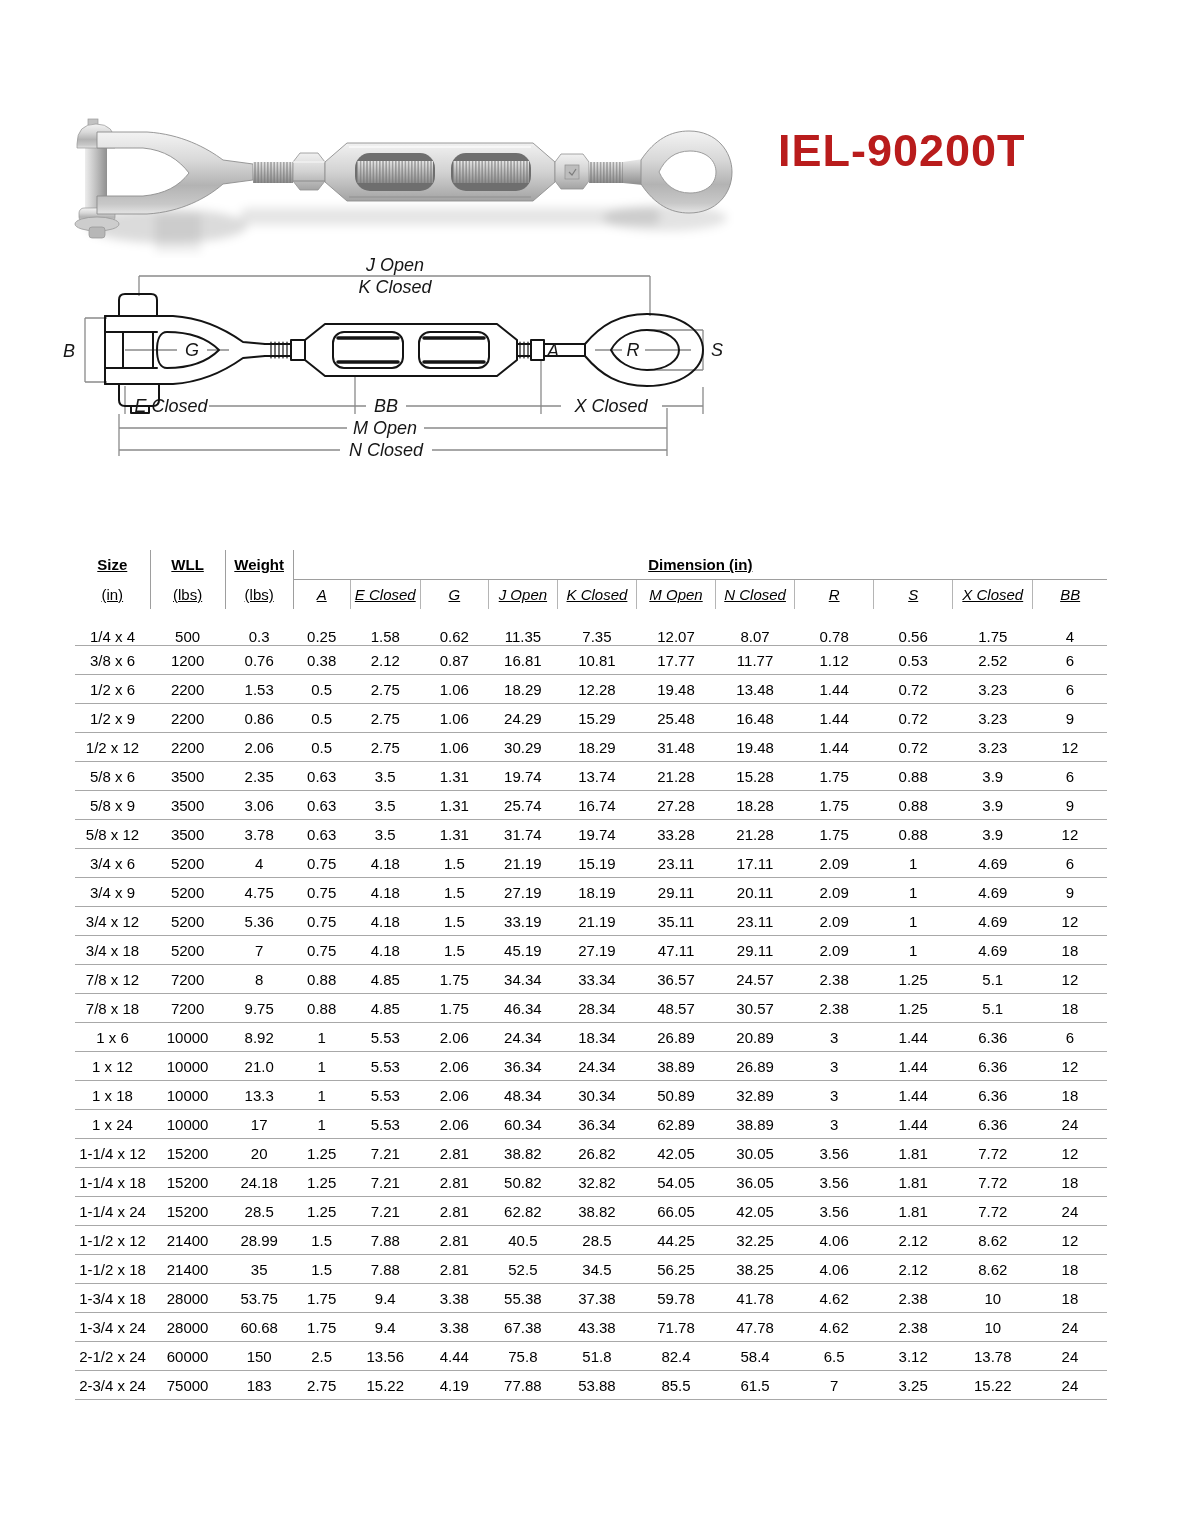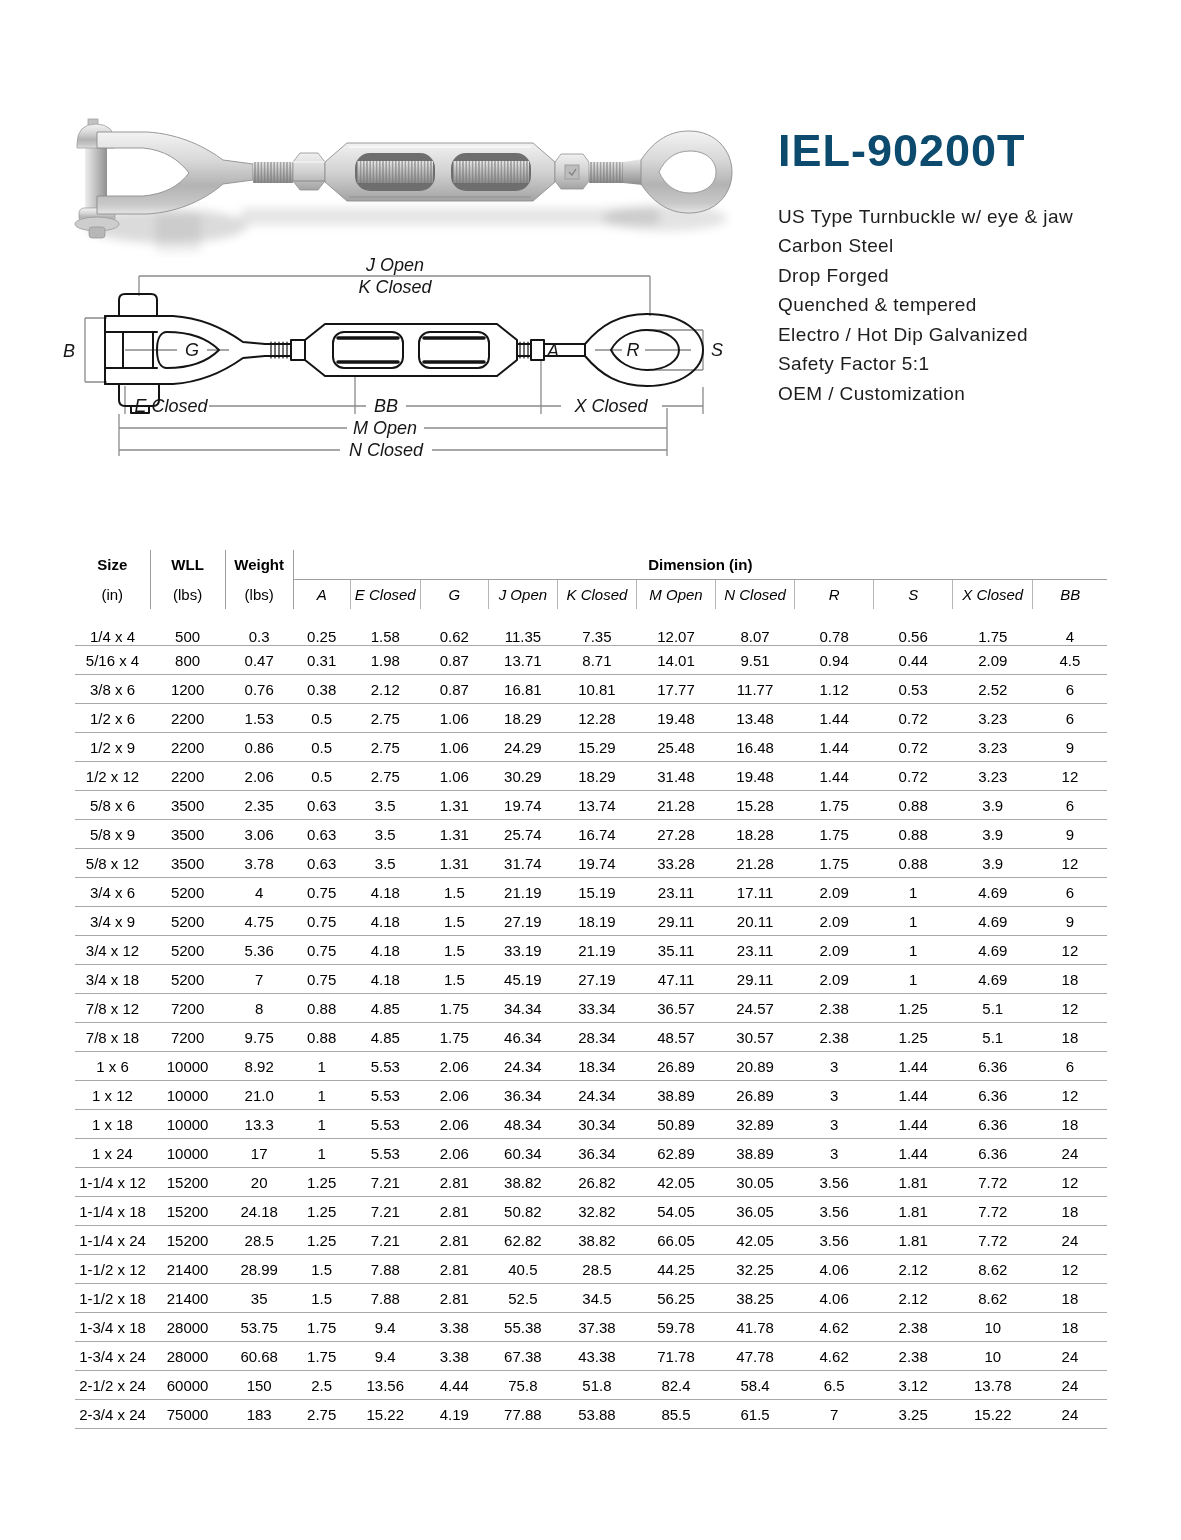--- a/index.html
+++ b/index.html
@@ -7,29 +7,29 @@
     width:1181px;height:1540px;position:relative;
     font-family:"Liberation Sans", sans-serif;color:#000;overflow:hidden;
   }
   
   .photo-wrap{position:absolute;left:55px;top:110px;width:680px;height:148px;}
   
   .diagram-wrap{position:absolute;left:55px;top:256px;width:690px;height:212px;}
   .dim-label{font-style:italic;font-size:18px;fill:#161616;}
   
   .info{position:absolute;left:778px;top:126px;width:360px;}
-  .model{font-size:45px;font-weight:bold;letter-spacing:1px;color:#0c4a6e;line-height:1.1;}
+  .model{font-size:45px;font-weight:bold;letter-spacing:1px;color:#b91c1c;line-height:1.1;}
   .features{margin-top:26px;}
   .feature-line{font-size:19px;line-height:29.5px;letter-spacing:.4px;color:#1d1d1d;}
   
   .spec-table{
     position:absolute;left:75px;top:550px;width:1032px;
     border-collapse:collapse;table-layout:fixed;font-size:15px;
   }
-  .spec-table th{font-weight:bold;padding:0;text-align:center;}
+  .spec-table th{font-weight:bold;padding:0;text-align:center;text-decoration:underline;}
   .hrow1 th{height:29px;vertical-align:middle;font-size:15px;}
   .hrow2 th{height:29px;vertical-align:middle;font-weight:normal;font-size:15px;}
   .vline{border-right:1px solid #9e9e9e;}
   .dim-group{border-bottom:1px solid #9e9e9e;}
   .dsub{font-style:italic;border-right:1px solid #b5b5b5;}
   .dsub.last{border-right:none;}
   .spec-table tbody td{
     text-align:center;height:28px;border-bottom:1px solid #a8a8a8;
     padding:0;font-size:15px;color:#000;
   }
@@ -201,29 +201,20 @@
       <text class="dim-label" x="331" y="156">BB</text>
       <text class="dim-label" x="556" y="156">X Closed</text>
       <text class="dim-label" x="330" y="178">M Open</text>
       <text class="dim-label" x="331" y="200">N Closed</text>
     </g>
   </svg>
 </div>
 
 <div class="info">
   <div class="model">IEL-90200T</div>
-  <div class="features">
-      <div class="feature-line">US Type Turnbuckle w/ eye &amp; jaw</div>
-      <div class="feature-line">Carbon Steel</div>
-      <div class="feature-line">Drop Forged</div>
-      <div class="feature-line">Quenched &amp; tempered</div>
-      <div class="feature-line">Electro / Hot Dip Galvanized</div>
-      <div class="feature-line">Safety Factor 5:1</div>
-      <div class="feature-line">OEM / Customization</div>
-    </div>
 </div>
 
 <table class="spec-table">
   <colgroup>
     <col style="width:75px">
       <col style="width:75px">
       <col style="width:68px">
     <col style="width:57px">
       <col style="width:70px">
       <col style="width:68px">
@@ -271,36 +262,20 @@
         <td>11.35</td>
         <td>7.35</td>
         <td>12.07</td>
         <td>8.07</td>
         <td>0.78</td>
         <td>0.56</td>
         <td>1.75</td>
         <td>4</td>
       </tr>
       <tr>
-        <td>5/16 x 4</td>
-        <td>800</td>
-        <td>0.47</td>
-        <td>0.31</td>
-        <td>1.98</td>
-        <td>0.87</td>
-        <td>13.71</td>
-        <td>8.71</td>
-        <td>14.01</td>
-        <td>9.51</td>
-        <td>0.94</td>
-        <td>0.44</td>
-        <td>2.09</td>
-        <td>4.5</td>
-      </tr>
-      <tr>
         <td>3/8 x 6</td>
         <td>1200</td>
         <td>0.76</td>
         <td>0.38</td>
         <td>2.12</td>
         <td>0.87</td>
         <td>16.81</td>
         <td>10.81</td>
         <td>17.77</td>
         <td>11.77</td>

